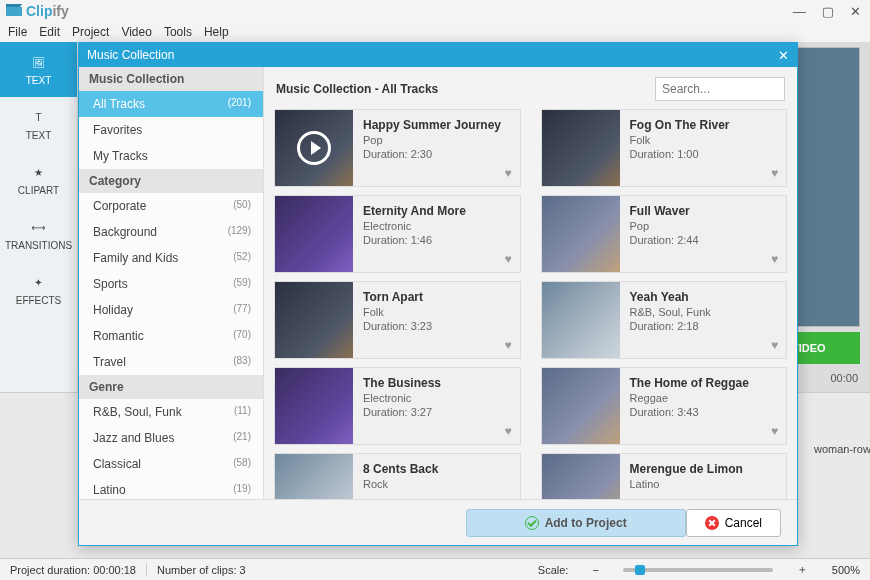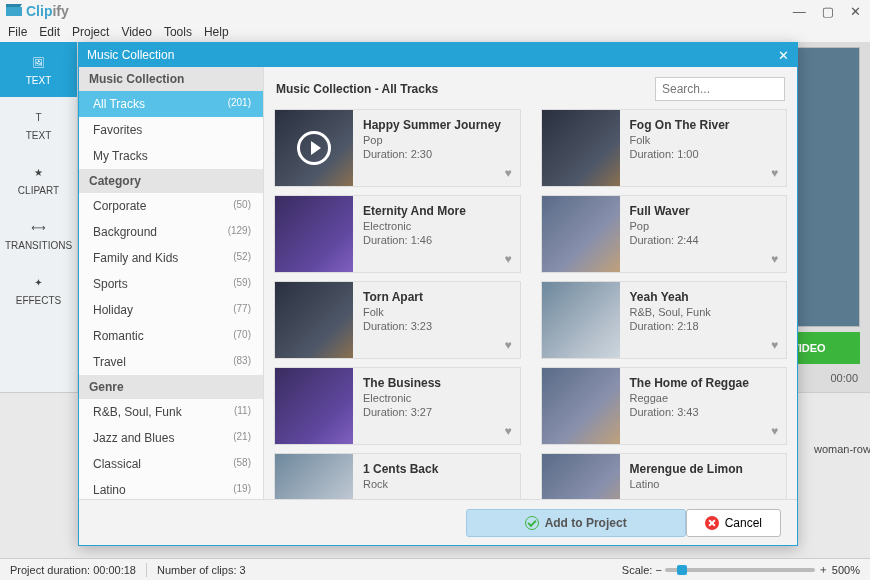--- a/index.html
+++ b/index.html
@@ -22,21 +22,21 @@
   
   
   .lefttabs { width: 78px; background: #eef1f3; position: absolute; top: 0; bottom: 0; left: 0; border-right: 1px solid #ddd; }
   .lefttab { height: 55px; display: flex; flex-direction: column; align-items: center; justify-content: center; gap: 4px; font-size: 10px; color: #444; cursor: pointer; }
   .lefttab.active { background: #25a3d6; color: #fff; }
   .lefttab .ic { width: 18px; height: 18px; display: flex; align-items: center; justify-content: center; }
   
   
   .statusbar { position: absolute; bottom: 0; left: 0; right: 0; height: 22px; background: #f3f3f3; border-top: 1px solid #ccc; display: flex; align-items: center; padding: 0 10px; font-size: 11px; color: #333; }
   .statusbar .sep { border-left: 1px solid #ccc; height: 14px; margin: 0 10px; }
-  .statusbar .scale { margin-left: auto; display: flex; align-items: center; gap: 3px; justify-content: flex-end; }
+  .statusbar .scale { margin-left: auto; display: flex; align-items: center; gap: 24px; justify-content: flex-end; }
   .statusbar .slider { width: 150px; height: 4px; background: #bbb; border-radius: 2px; position: relative; }
   .statusbar .slider::after { content: ""; position: absolute; left: 12px; top: -3px; width: 10px; height: 10px; background: #25a3d6; border-radius: 2px; }
   
   
   .previewpane { position: absolute; right: 10px; top: 5px; width: 360px; height: 280px; background: #5a7a90; border: 1px solid #bbb; }
   .createbtn { position: absolute; right: 10px; top: 290px; height: 32px; width: 120px; background: #3cb53c; color: #fff; display: flex; align-items: center; justify-content: center; font-size: 11px; font-weight: bold; }
   .previewicons { position: absolute; right: 140px; top: 296px; display: flex; gap: 8px; color: #555; }
   
   
   .modal { position: absolute; left: 78px; top: 0px; width: 720px; height: 504px; background: #f3f3f3; border: 1px solid #25a3d6; box-shadow: 0 3px 14px rgba(0,0,0,0.25); display: flex; flex-direction: column; }
@@ -296,21 +296,21 @@
               <div class="meta">
                 <div class="ttl">The Home of Reggae</div>
                 <div class="gen">Reggae</div>
                 <div class="dur">Duration: 3:43</div>
               </div>
               <div class="heart">♥</div>
             </div>
             <div class="track">
               <div class="thumb alt3"></div>
               <div class="meta">
-                <div class="ttl">1 Cents Back</div>
+                <div class="ttl">8 Cents Back</div>
                 <div class="gen">Rock</div>
                 <div class="dur"></div>
               </div>
             </div>
             <div class="track">
               <div class="thumb "></div>
               <div class="meta">
                 <div class="ttl">Merengue de Limon</div>
                 <div class="gen">Latino</div>
                 <div class="dur"></div>

